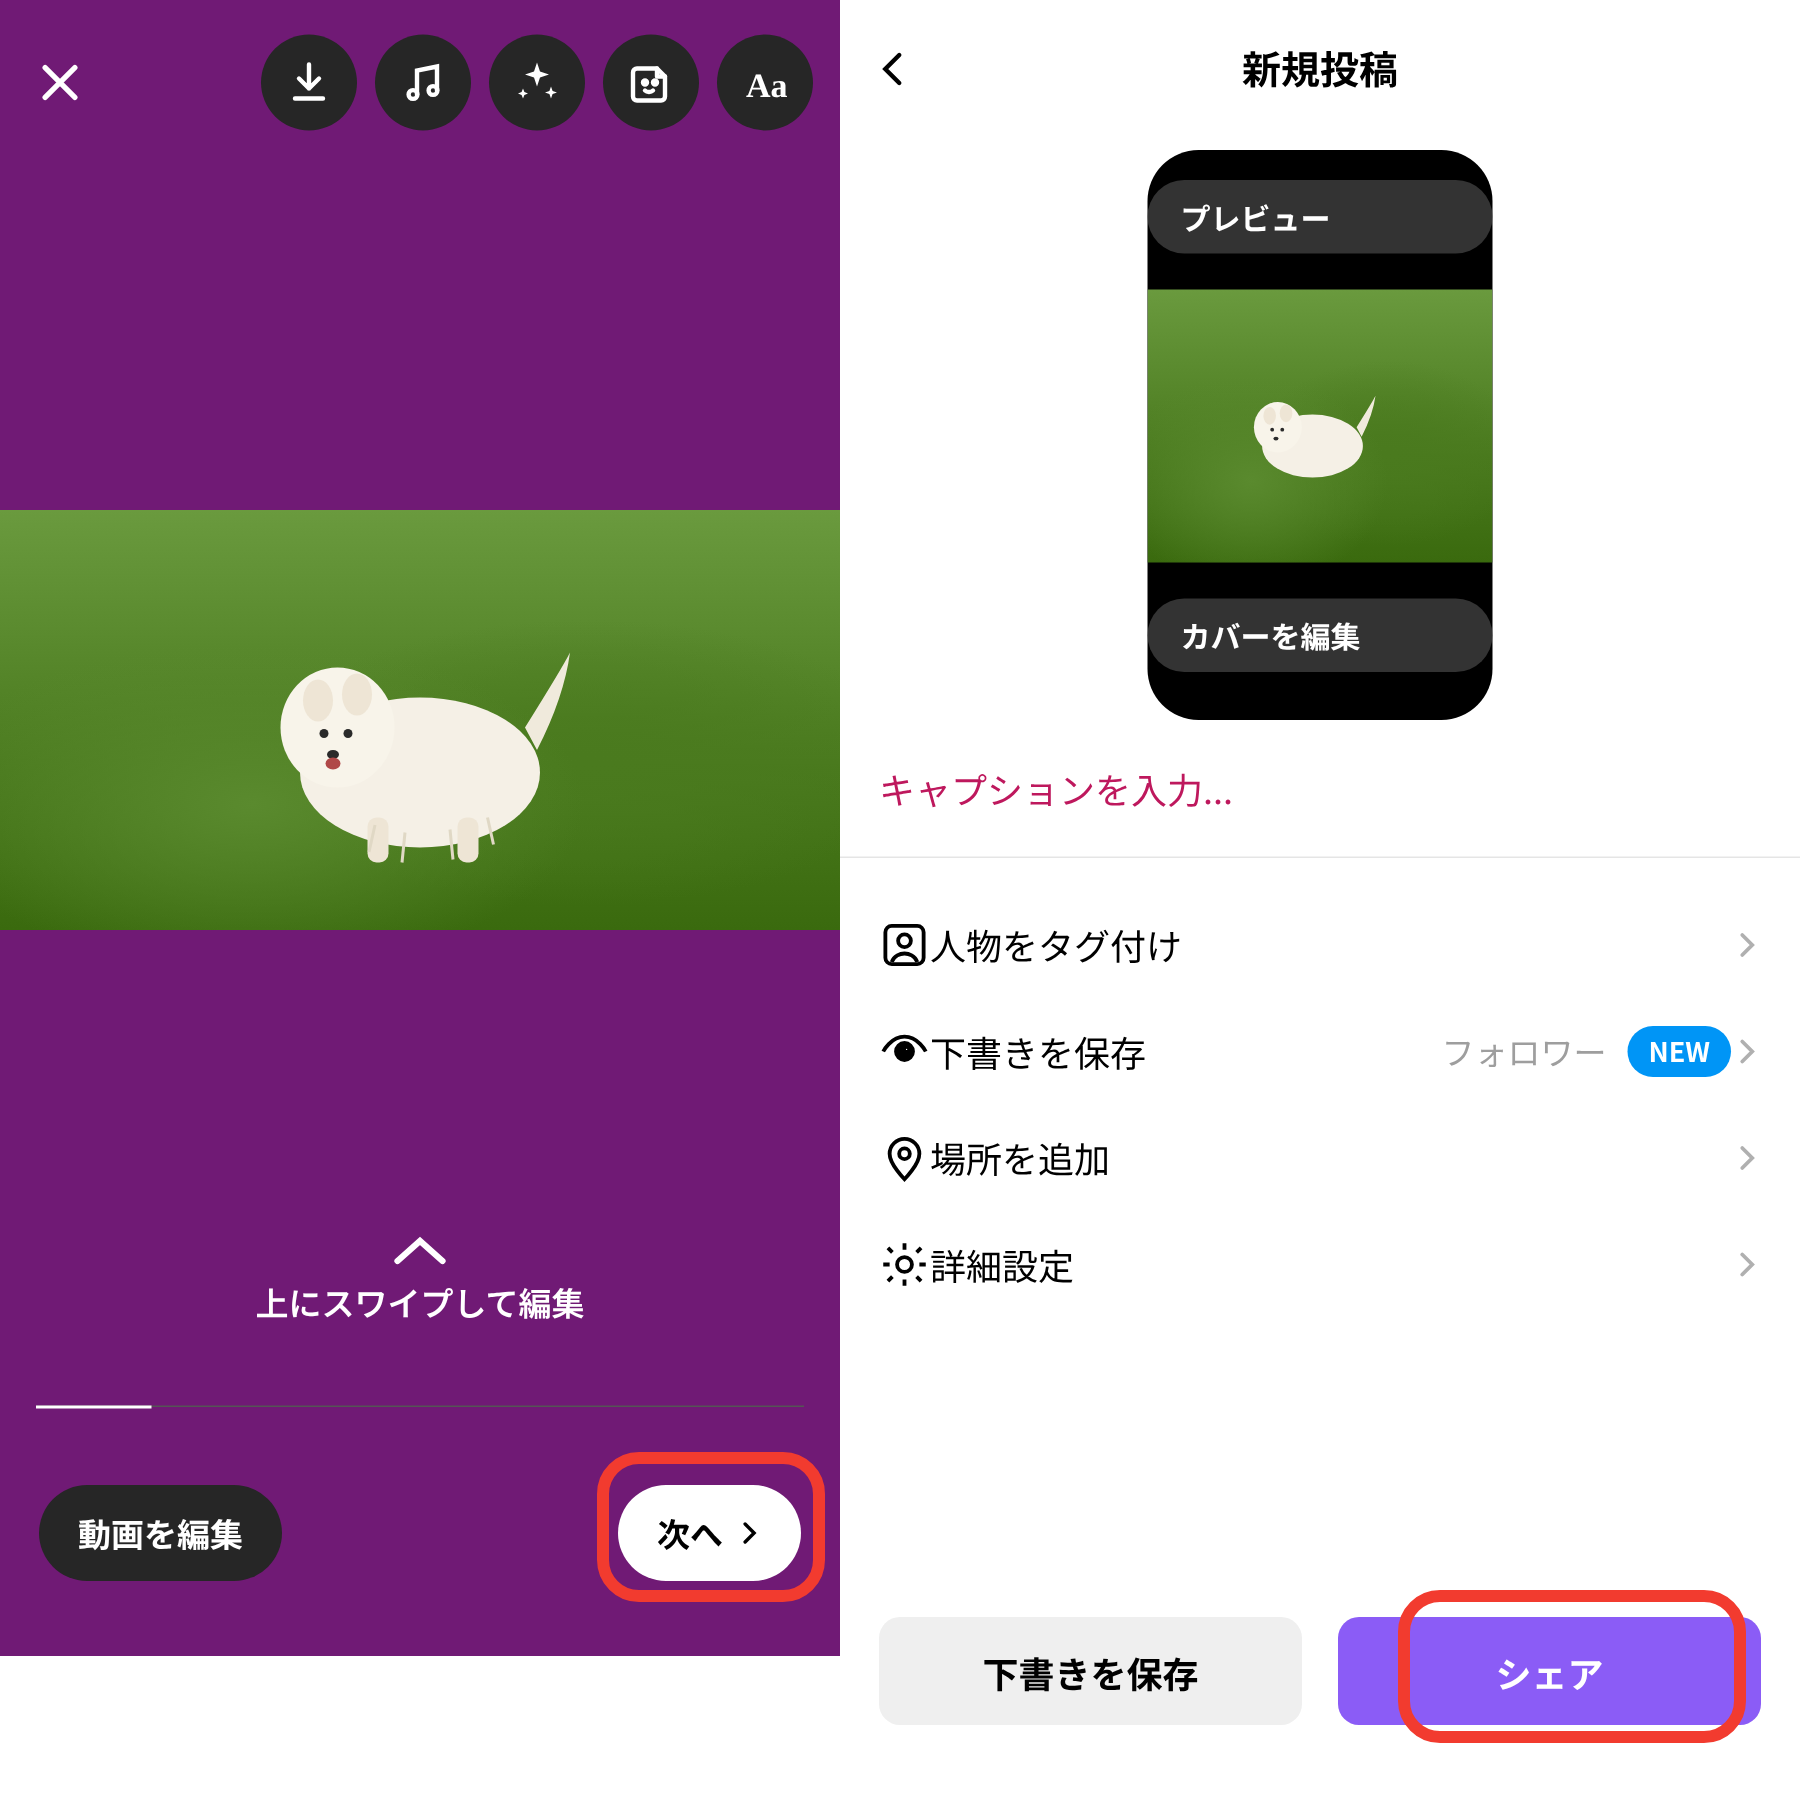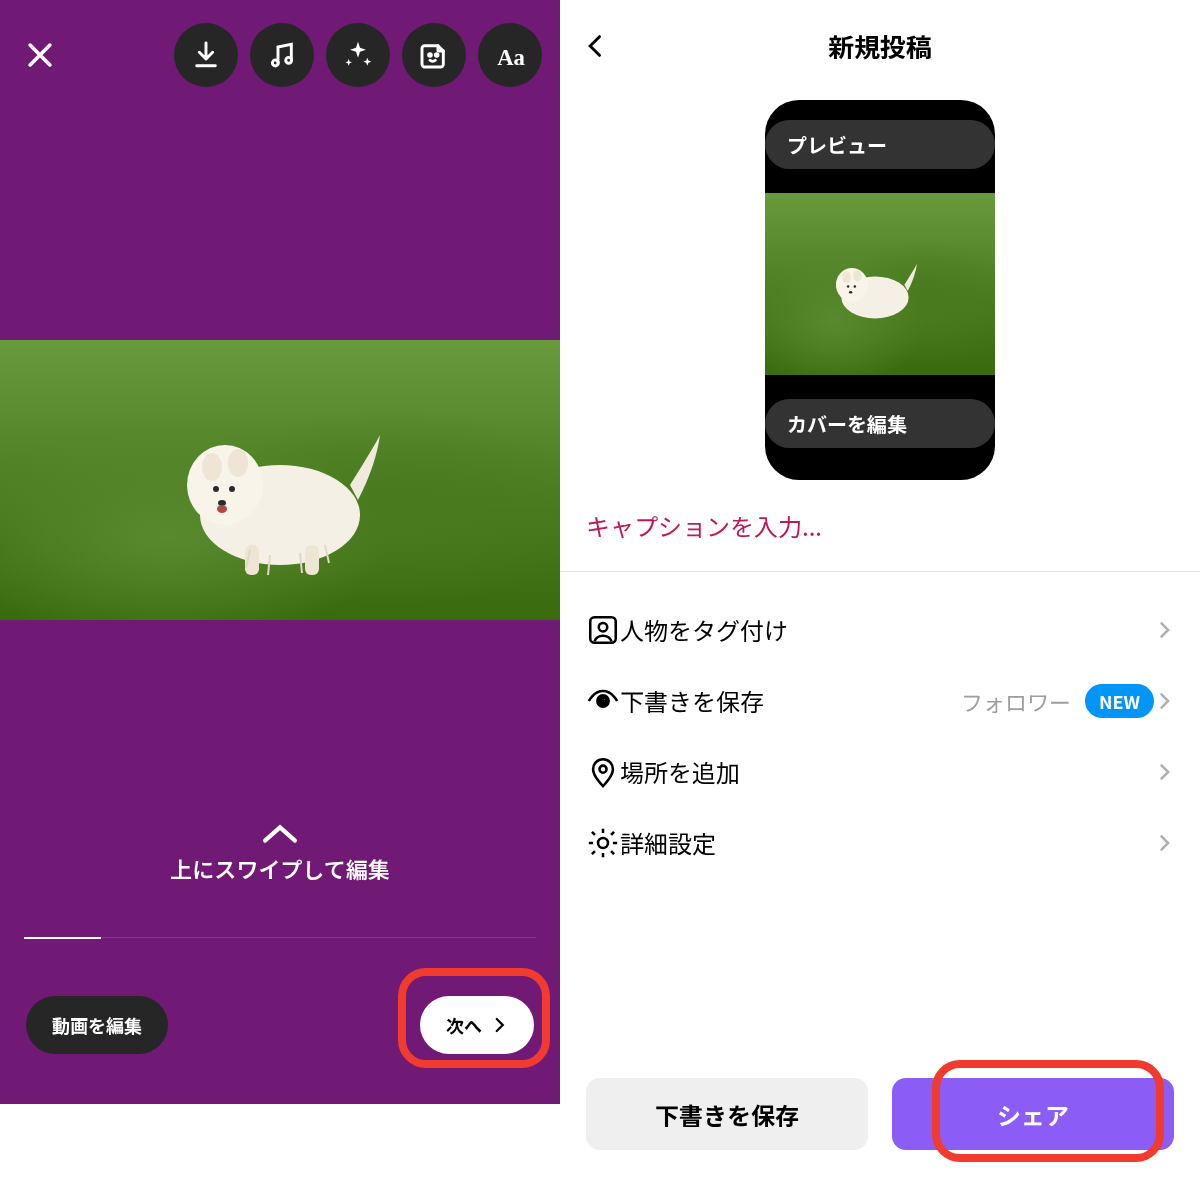--- a/index.html
+++ b/index.html
@@ -11,21 +11,21 @@
   .l-topbar .spacer{flex:1}
   .tool-btn{width:64px;height:64px;border-radius:50%;background:#262626;display:flex;align-items:center;justify-content:center}
   .tool-btn svg,.close-btn svg{display:block}
   .preview-area{position:absolute;left:0;right:0;top:340px;height:280px}
   .grass-photo{position:absolute;inset:0;overflow:hidden}
   .swipe-hint{position:absolute;left:0;right:0;bottom:220px;text-align:center;color:#fff;font-size:22px;font-weight:600}
   .swipe-hint .chev{display:block;margin:0 auto 6px}
   .progress-line{position:absolute;left:24px;right:24px;bottom:166px;height:1px;background:#555}
   .progress-line::before{content:"";position:absolute;left:0;top:0;width:15%;height:2px;background:#fff}
   .l-bottom{position:absolute;left:0;right:0;bottom:50px;display:flex;justify-content:space-between;align-items:center;padding:0 26px}
-  .pill{padding:16px 26px;border-radius:34px;font-size:18px;font-weight:700;display:flex;align-items:center;gap:8px}
+  .pill{padding:16px 26px;border-radius:34px;font-size:22px;font-weight:700;display:flex;align-items:center;gap:8px}
   .pill-dark{background:#262626;color:#fff}
   .pill-light{background:#fff;color:#000}
   .highlight-box{position:absolute;border:8px solid #f23b2f;border-radius:28px;pointer-events:none}
   .hl1{right:10px;bottom:36px;width:136px;height:84px}
   
   .right{flex:1;height:1196px;background:#fff;color:#000;position:relative;display:flex;flex-direction:column}
   .r-topbar{height:90px;display:flex;align-items:center;justify-content:center;position:relative}
   .back-btn{position:absolute;left:14px;top:24px;width:44px;height:44px;display:flex;align-items:center;justify-content:center}
   .r-title{font-size:26px;font-weight:700}
   .phone-card{margin:10px auto 0;width:230px;height:380px;background:#000;border-radius:34px;position:relative;overflow:hidden;display:flex;flex-direction:column;}

